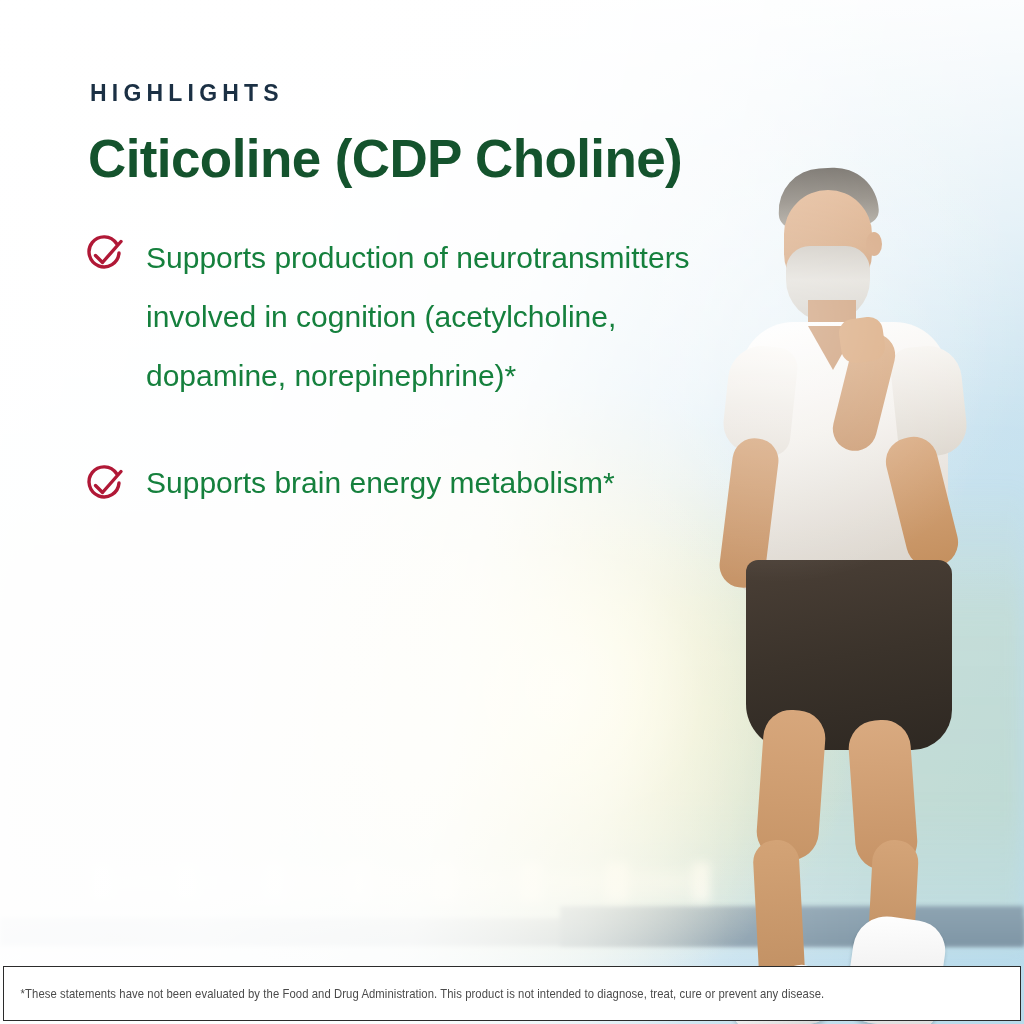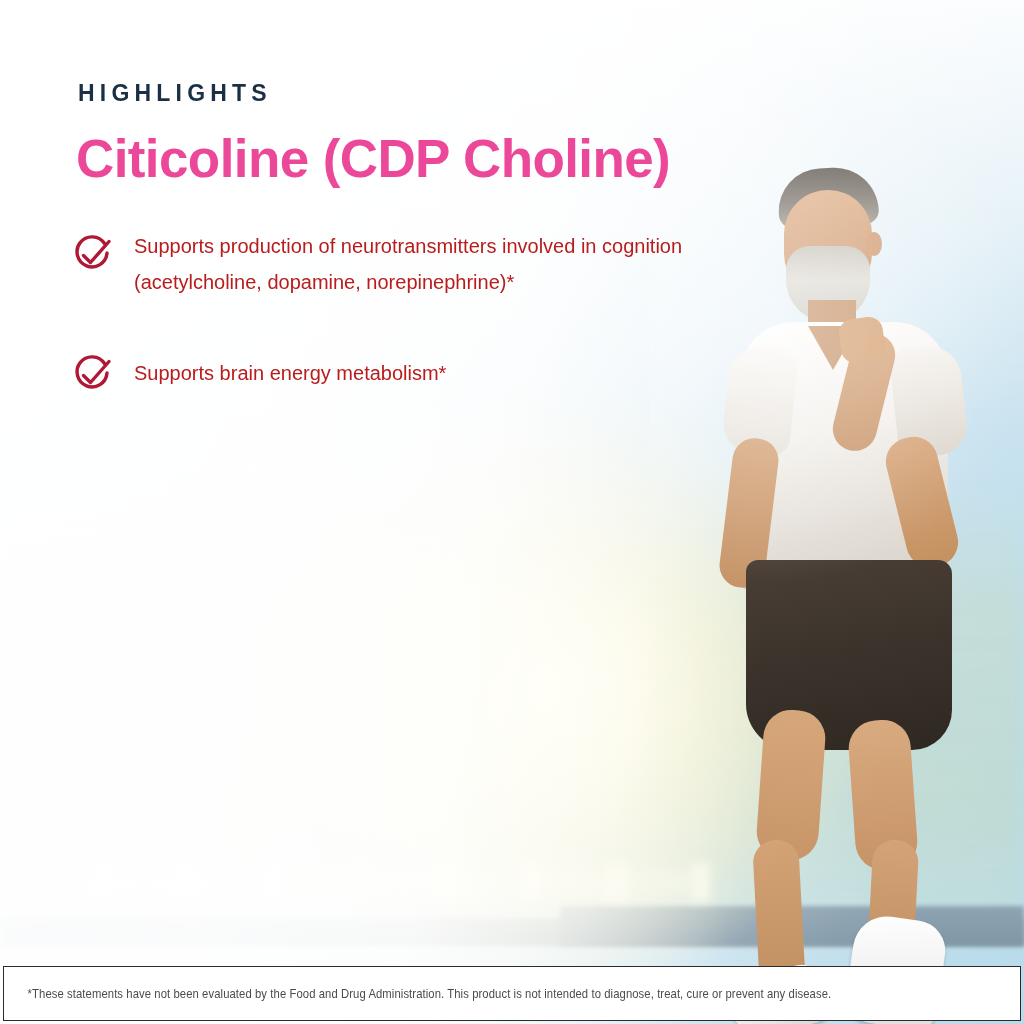--- a/index.html
+++ b/index.html
@@ -199,55 +199,55 @@
     transform:rotate(8deg);
     box-shadow:0 3px 4px rgba(0,0,0,.18);
   }
   .r-glow{
     left:-40px; top:-30px; width:420px; height:500px;
     background:radial-gradient(ellipse at 30% 40%, rgba(255,255,255,.35) 0%, rgba(255,255,255,0) 62%);
     pointer-events:none;
   }
 
   
-  #content{ position:absolute; left:0; top:0; width:720px; height:940px; }
+  #content{ position:absolute; left:12px; top:0; width:720px; height:940px; }
 
   .eyebrow{
     position:absolute; left:78px; top:80px;
     font-size:23px; font-weight:bold; letter-spacing:5.2px;
     color:#1b3044;
   }
   .title{
     position:absolute; left:76px; top:128px;
     font-size:53px; font-weight:bold; letter-spacing:-.6px;
-    color:#ec4899; white-space:nowrap;
+    color:#14532d; white-space:nowrap;
   }
 
   .bullets{ position:absolute; left:70px; top:228px; width:620px; }
   .bullet{ display:flex; align-items:flex-start; }
   .bullet + .bullet{ margin-top:0;align-items:center; }
   .b1{ margin-bottom:48px; }
   .b2{ margin-bottom:44px; }
 
   .check-icon{
     flex:0 0 auto; width:44px; height:44px; margin-top:5px; margin-right:20px;
   }
   .check-icon svg{ display:block; width:44px; height:44px; overflow:visible; }
 
   .bullet-text{
-    font-size:20px; line-height:36px; color:#b91c1c;
+    font-size:30px; line-height:59px; color:#15803d;
     max-width:560px;
   }
 
   
   #footer{
     position:absolute; left:3px; right:3px; top:966px; bottom:3px;
     background:#ffffff;
     border:1.5px solid #2b2b2b;
-    display:flex; align-items:center;justify-content:center;
+    display:flex; align-items:center;
   }
   .footer-text{
     padding-left:20px; padding-right:14px;
     font-size:13.6px; color:#4b4b4b;
     transform:scaleX(.83); transform-origin:left center;
     white-space:nowrap; letter-spacing:.1px;
   }
 </style>
 </head>
 <body>

